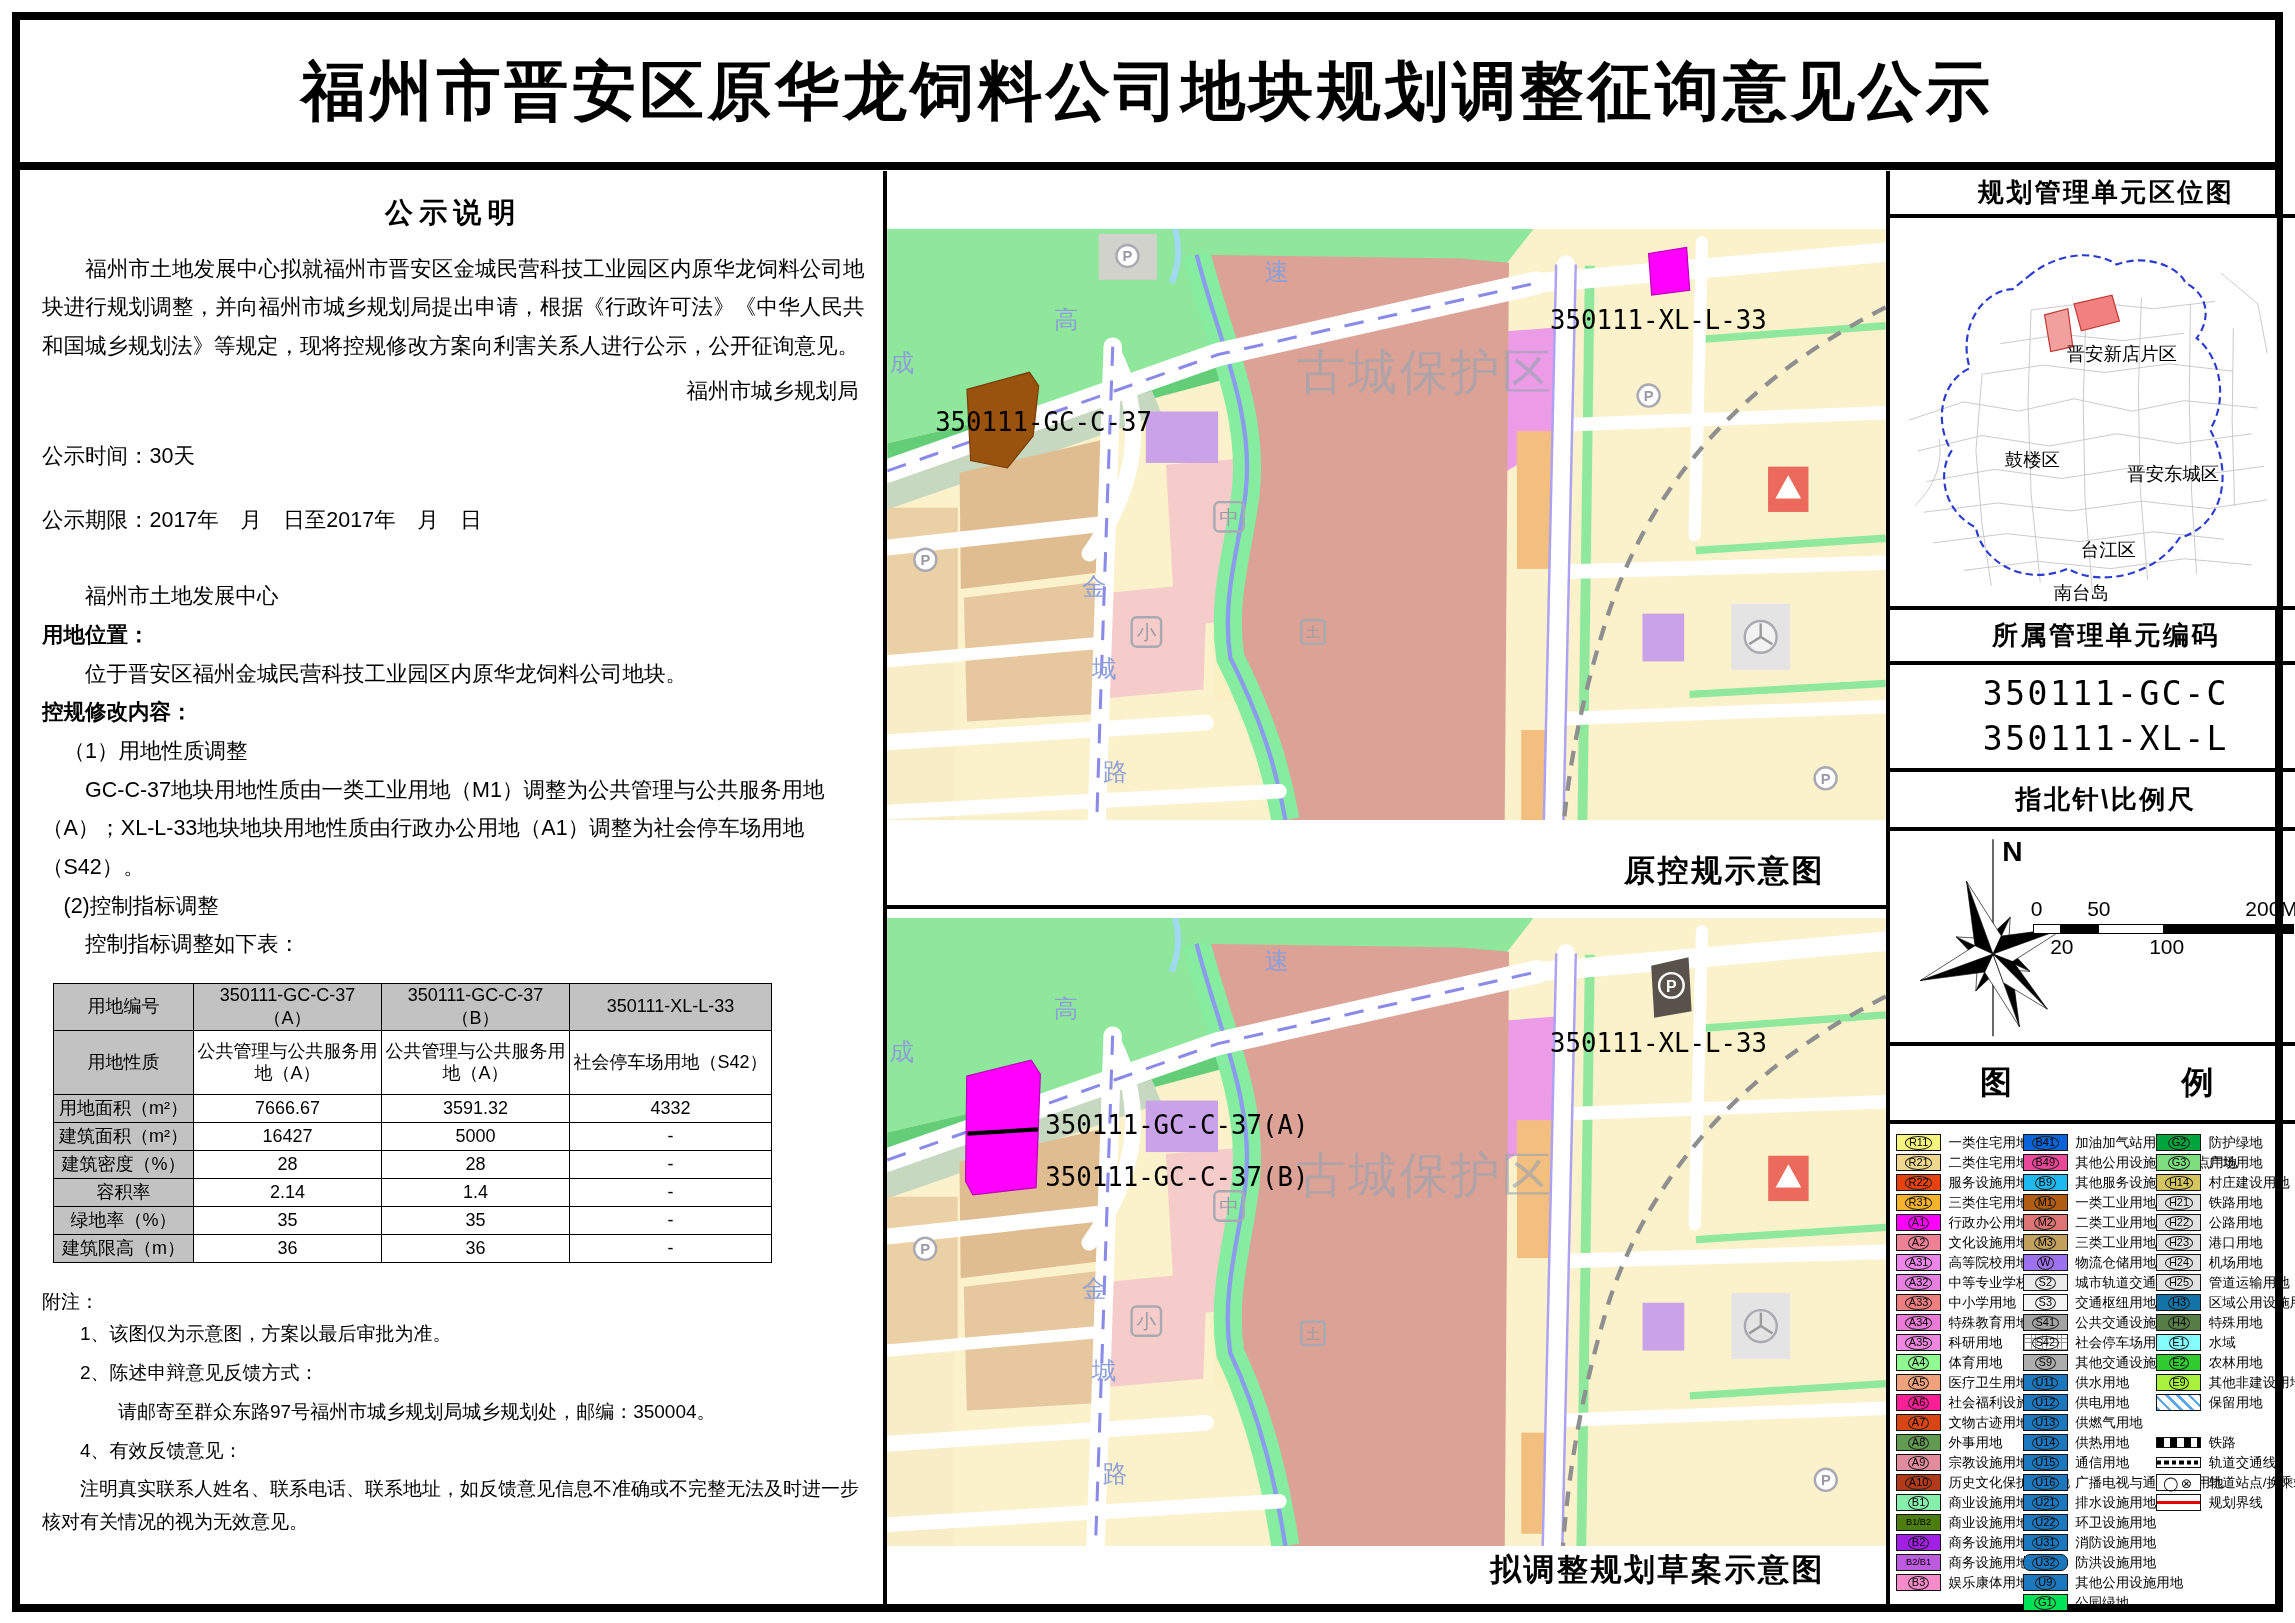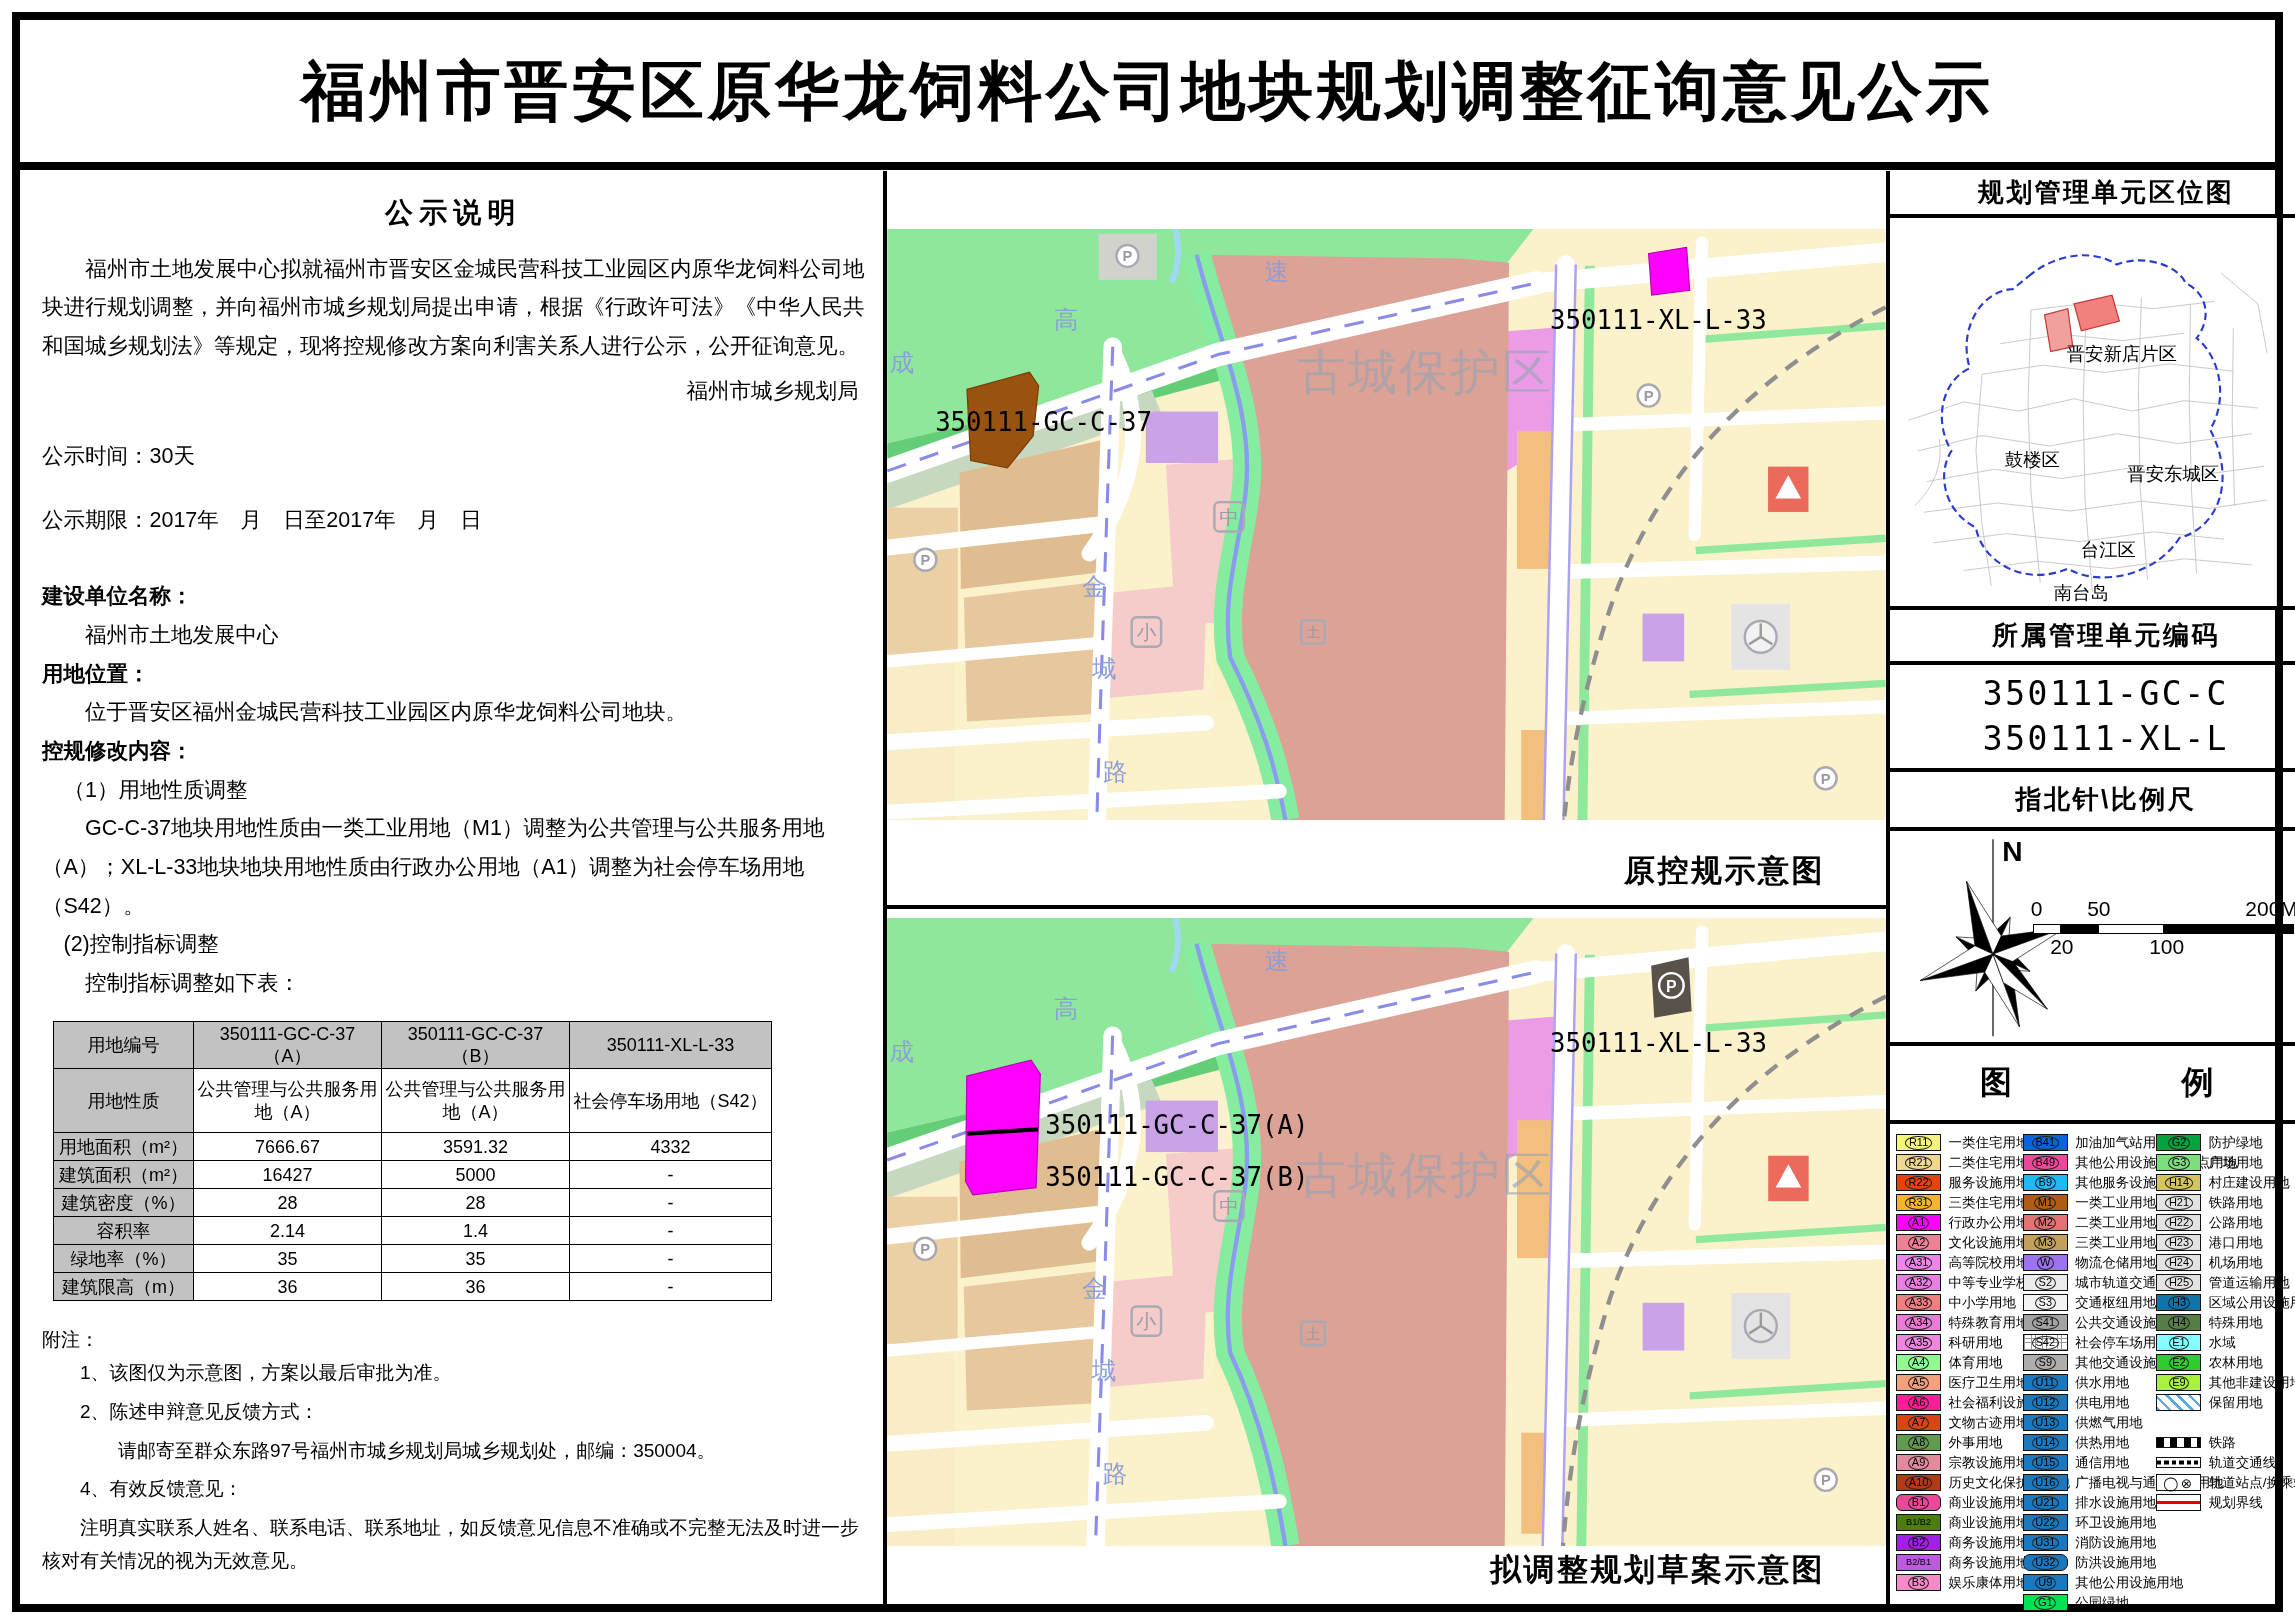--- a/index.html
+++ b/index.html
@@ -101,21 +101,20 @@
   <div class="content">
 
     <section class="left-panel">
       <div class="lp-heading">公示说明</div>
       <p class="lp-para">　　福州市土地发展中心拟就福州市晋安区金城民营科技工业园区内原华龙饲料公司地块进行规划调整，并向福州市城乡规划局提出申请，根据《行政许可法》《中华人民共和国城乡规划法》等规定，现将控规修改方案向利害关系人进行公示，公开征询意见。</p>
       <div class="lp-sign">福州市城乡规划局</div>
       <div class="lp-time">公示时间：30天</div>
       <div class="lp-period">公示期限：2017年　月　日至2017年　月　日</div>
 
       <div class="lp-fields">
-        <div class="lp-label">建设单位名称：</div>
         <div class="lp-value">　　福州市土地发展中心</div>
         <div class="lp-label">用地位置：</div>
         <div class="lp-value">　　位于晋安区福州金城民营科技工业园区内原华龙饲料公司地块。</div>
         <div class="lp-label">控规修改内容：</div>
         <div class="lp-value">　（1）用地性质调整</div>
         <div class="lp-value">　　GC-C-37地块用地性质由一类工业用地（M1）调整为公共管理与公共服务用地（A）；XL-L-33地块地块用地性质由行政办公用地（A1）调整为社会停车场用地（S42）。</div>
         <div class="lp-value">　(2)控制指标调整</div>
         <div class="lp-value">　　控制指标调整如下表：</div>
       </div>
 
@@ -606,21 +605,21 @@
             </div>
 
             <div class="lg-row" data-kind="swatch">
               <span class="lg-swatch" style="background-color: rgb(178, 58, 24);">
                 <i class="lg-code">A10</i>
               </span>
               <span class="lg-label">历史文化保护区用地</span>
             </div>
 
             <div class="lg-row" data-kind="swatch">
-              <span class="lg-swatch" style="background-color: #ec4899; border-radius: 6px;">
+              <span class="lg-swatch" style="background-color: #86efac;">
                 <i class="lg-code">B1</i>
               </span>
               <span class="lg-label">商业设施用地</span>
             </div>
 
             <div class="lg-row" data-kind="plain">
               <span class="lg-swatch" style="background-color: #4d7c0f;">
                 <i class="lg-code">B1/B2</i>
               </span>
               <span class="lg-label">商业设施用地</span>

